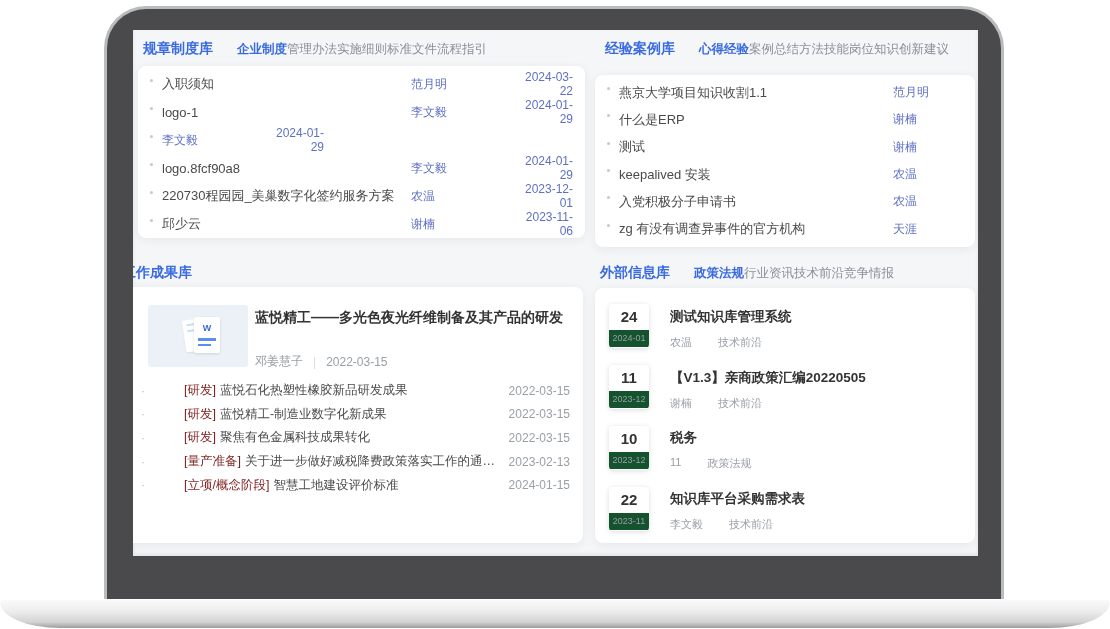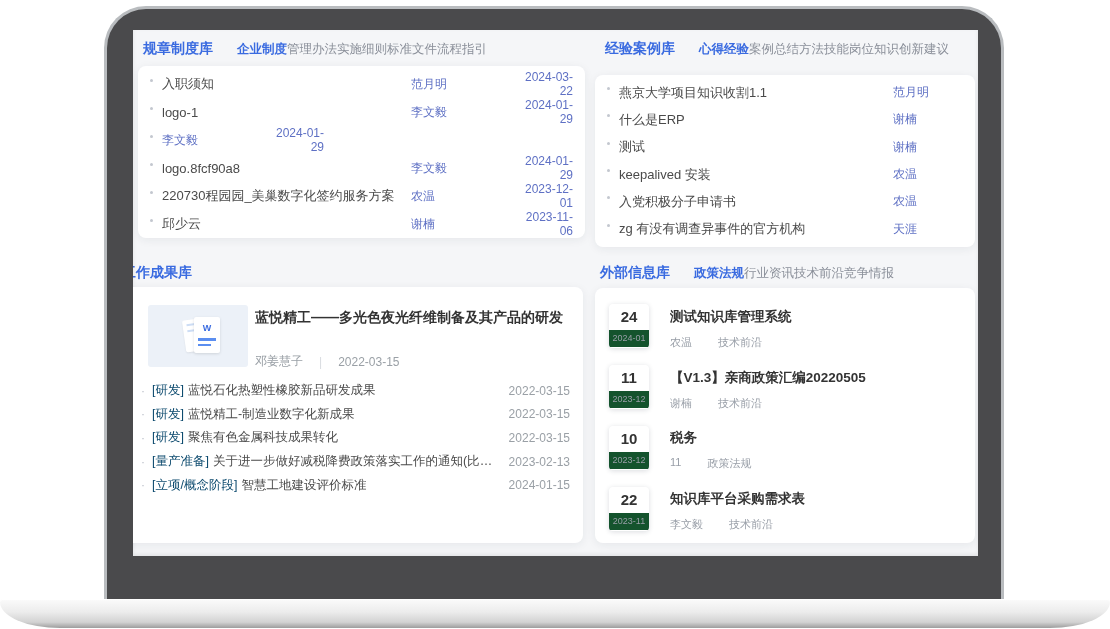--- a/index.html
+++ b/index.html
@@ -71,27 +71,27 @@
   .doc-back i { display:block; height:2px; background:#cdddf5; margin:4px 4px 0 4px; }
   .doc-front {
     position:absolute; left:46px; top:12px; width:26px; height:36px;
     background:#ffffff; border-radius:2px; box-shadow:0 1px 3px rgba(0,0,0,0.12);
     text-align:center;
   }
   .doc-front .w { font-size:9px; font-weight:bold; color:#3a6be0; line-height:13px; }
   .doc-front i { display:block; height:2.5px; background:#5b8ef0; margin:3px 4px 0 4px; }
   .doc-front i.short { margin-right:9px; }
   .feat-title { position:absolute; left:107px; top:4px; font-size:14px; font-weight:bold; color:#333; cursor:pointer; white-space:nowrap; }
-  .feat-meta { position:absolute; left:107px; top:48px; font-size:12px; color:#9aa0a6; display:flex; gap:16px; align-items:center; }
+  .feat-meta { position:absolute; left:107px; top:48px; font-size:12px; color:#9aa0a6; display:flex; gap:10px; align-items:center; }
   .feat-meta .sep { color:#d9dce0; }
 
   .rlist { position:absolute; left:18px; right:13px; top:92px; bottom:46px; display:flex; flex-direction:column; }
   .rrow { flex:1; display:flex; align-items:center; min-width:0; }
   .rdot { color:#b9bec7; font-size:12px; margin-right:7px; flex:none; }
-  .rtag { font-size:12.5px; color:#0c4a6e; margin-right:4px; flex:none; }
+  .rtag { font-size:12.5px; color:#7f1d1d; margin-right:4px; flex:none;margin-left:32px; }
   .rtitle { flex:1; font-size:12.5px; color:#4a4a4a; overflow:hidden; text-overflow:ellipsis; white-space:nowrap; cursor:pointer; }
   .rdate { font-size:12px; color:#9aa0a6; flex:none; margin-left:12px; }
 
   
   .card.ext { left:462px; top:258px; width:380px; height:255px; }
   .elist { display:flex; flex-direction:column; height:100%; padding:6px 14px; }
   .erow { flex:1; display:flex; align-items:center; padding-top:4px; }
   .datecard {
     width:40px; height:44px; background:#ffffff; border-radius:4px; overflow:hidden;
     box-shadow:0 1px 5px rgba(31,45,61,0.16); flex:none; text-align:center;

